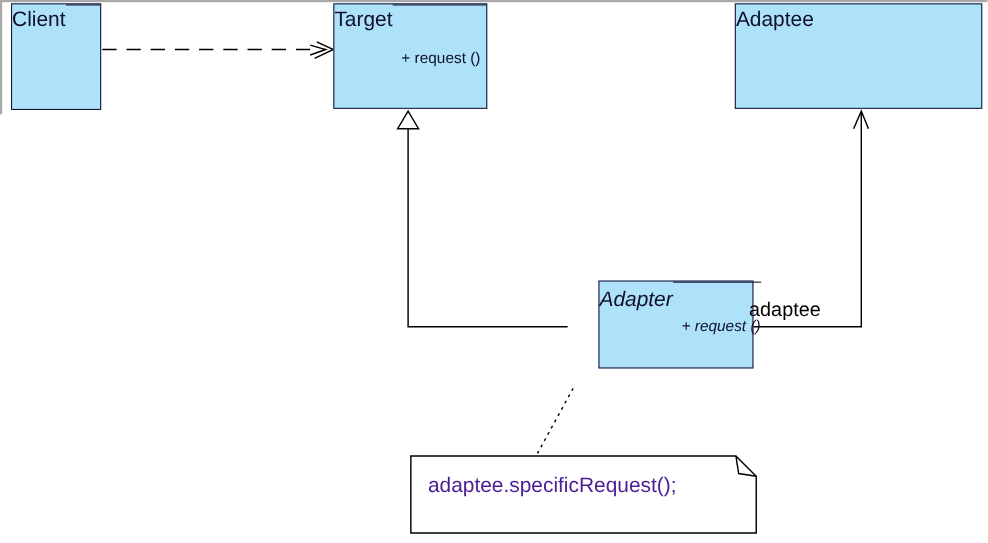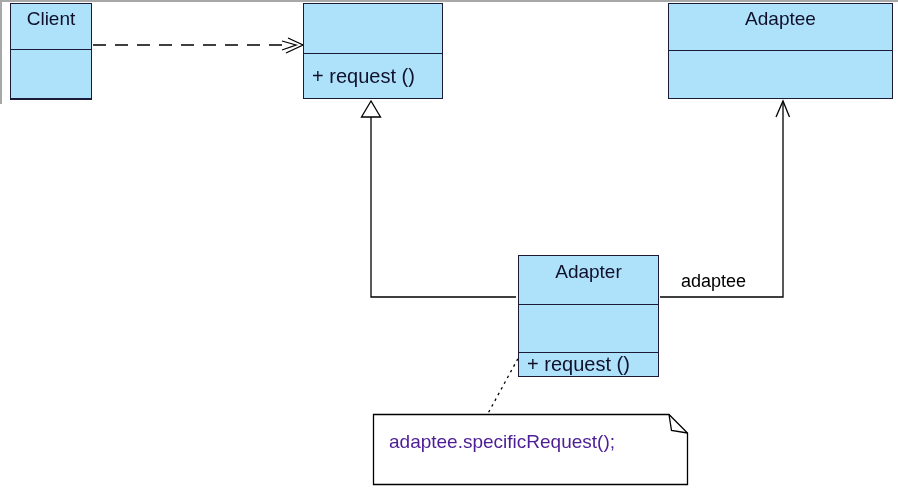--- a/index.html
+++ b/index.html
@@ -10,40 +10,39 @@
   }
   .edge-top{position:absolute;left:0;top:0;width:898px;height:2px;background:var(--edge_artifact,#a8a8a8);}
   .edge-left{position:absolute;left:0;top:0;width:2px;height:104px;background:var(--edge_artifact,#a8a8a8);}
   svg.connectors{position:absolute;left:0;top:0;width:898px;height:494px;}
   svg .ln{stroke:var(--line,#000);stroke-width:1.3;fill:none;}
   svg .hollow{stroke:var(--line,#000);stroke-width:1.3;fill:#fff;}
   .uml-class{
     position:absolute;box-sizing:border-box;
     background:var(--class_fill,#aee2fb);
     border:1.5px solid var(--class_border,#1b1b38);
-    display:flex;flex-direction:column;
+    display:flex;flex-direction:row;
     color:var(--class_text,#10102a);
-    gap:16px;
   }
   .compartment{box-sizing:border-box;}
   .compartment + .compartment{border-top:1.5px solid var(--class_border,#1b1b38);}
   .c-title{display:flex;align-items:center;justify-content:center;font-size:19px;}
-  .c-method{display:flex;align-items:center;padding-left:8px;font-size:20px;white-space:pre;}
+  .c-method{display:flex;align-items:center;padding-left:8px;font-size:14px;white-space:pre;}
   .c-fill{flex:1;}
   
   .box-client{left:10px;top:3px;width:82px;height:97px;}
   .box-client .c-title{height:30px;}
   .box-client .c-attr{height:34px;}
   .box-target{left:303px;top:3px;width:140px;height:96px;}
   .box-target .c-title{height:30px;}
   .box-target .c-attr{height:33px;}
   .box-adaptee{left:668px;top:3px;width:225px;height:96px;}
   .box-adaptee .c-title{height:30px;}
   .box-adaptee .c-attr{height:32px;}
-  .box-adapter{left:518px;top:255px;width:141px;height:122px;}
+  .box-adapter{left:544px;top:255px;width:141px;height:80px;font-style:italic;}
   .box-adapter .c-title{height:33px;}
   .box-adapter .c-attr{height:34px;}
   .assoc-label{
     position:absolute;left:681px;top:271px;font-size:18px;color:#000;
   }
   .note-text{
     position:absolute;left:389px;top:431px;font-size:19px;color:#4c1d95;white-space:pre;
   }
 </style>
 </head>
@@ -82,20 +81,21 @@
     </g>
   </svg>
 
   <div class="uml-class box-client">
     <div class="compartment c-title">Client</div>
     <div class="compartment c-attr"></div>
     <div class="compartment c-fill"></div>
   </div>
 
   <div class="uml-class box-target">
+    <div class="compartment c-title">Target</div>
     <div class="compartment c-attr"></div>
     <div class="compartment c-fill c-method">+ request ()</div>
   </div>
 
   <div class="uml-class box-adaptee">
     <div class="compartment c-title">Adaptee</div>
     <div class="compartment c-attr"></div>
   </div>
 
   <div class="uml-class box-adapter">

